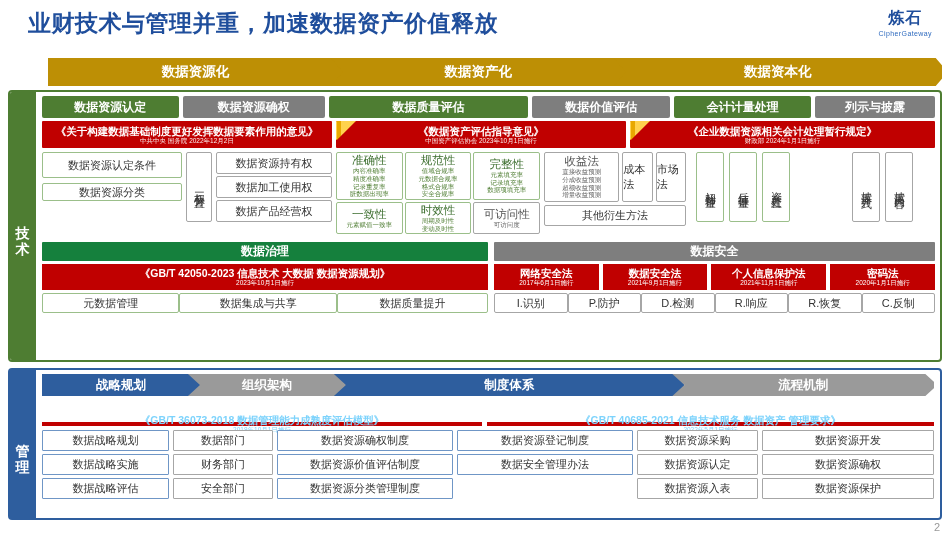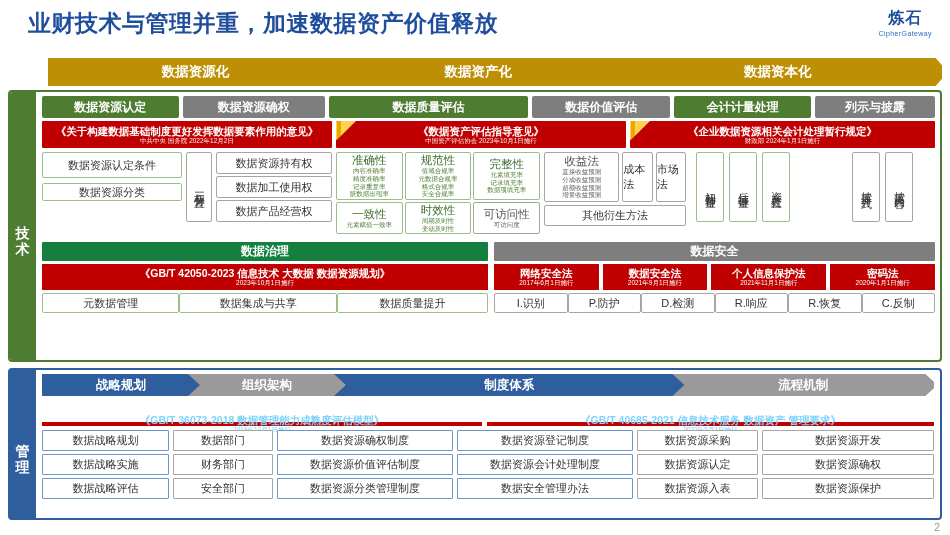--- a/index.html
+++ b/index.html
@@ -450,21 +450,20 @@
         <div class="mcell gray">财务部门</div>
         <div class="mcell gray">安全部门</div>
       </div>
       <div class="mcol" style="width:176px">
         <div class="mcell">数据资源确权制度</div>
         <div class="mcell">数据资源价值评估制度</div>
         <div class="mcell">数据资源分类管理制度</div>
       </div>
       <div class="mcol" style="width:176px">
         <div class="mcell">数据资源登记制度</div>
-        <div class="mcell">数据资源会计处理制度</div>
         <div class="mcell">数据安全管理办法</div>
       </div>
       <div class="mcol" style="width:121px">
         <div class="mcell gray">数据资源采购</div>
         <div class="mcell gray">数据资源认定</div>
         <div class="mcell gray">数据资源入表</div>
       </div>
       <div class="mcol" style="flex:1">
         <div class="mcell gray">数据资源开发</div>
         <div class="mcell gray">数据资源确权</div>

